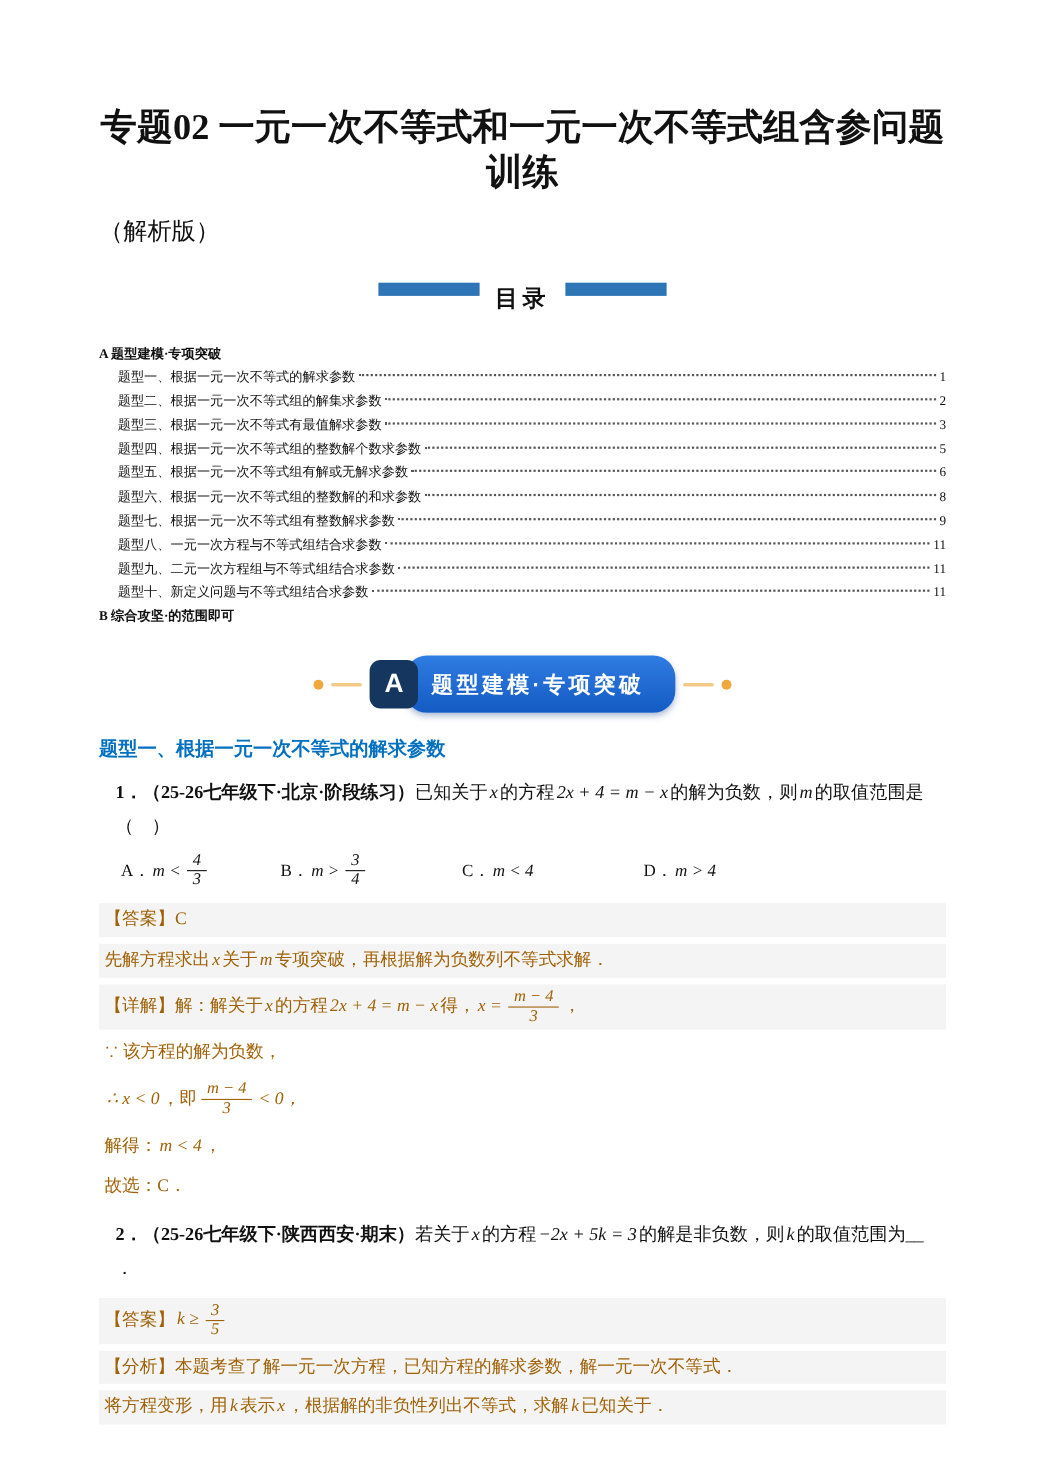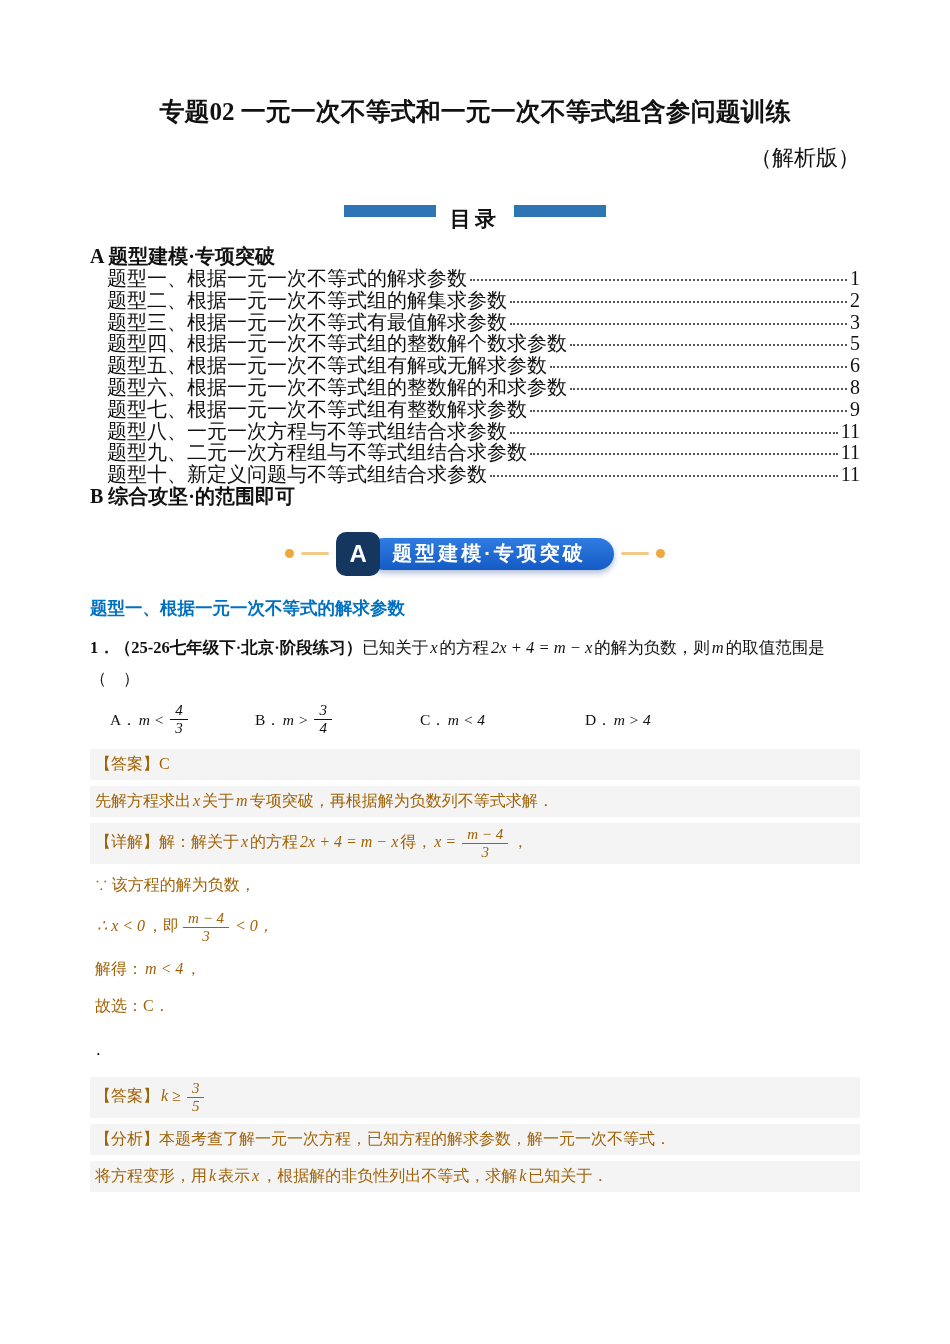--- a/index.html
+++ b/index.html
@@ -4,55 +4,55 @@
 <style>
   * { box-sizing: border-box; }
   html, body { margin: 0; padding: 0; }
   body {
     width: 950px; height: 1344px; overflow: hidden;
     background: #ffffff; color: #111;
     font-family: "Liberation Serif", serif;
   }
   .page { padding: 96px 90px 20px 90px; }
 
-  .title { text-align: center; font-size: 25px; font-weight: bold; line-height: 1.25; }
-  .subtitle { text-align: right; font-size: 22px; margin-top: 16px; }
+  .title { text-align: center; font-size: 33px; font-weight: bold; line-height: 1.25; }
+  .subtitle { text-align: left; font-size: 22px; margin-top: 16px; }
 
   .toc-head { display: flex; align-items: flex-start; justify-content: center; margin-top: 32px; gap: 14px; }
   .toc-bar { width: 92px; height: 12px; background: #2e75b6; }
   .toc-title { font-size: 21px; font-weight: bold; letter-spacing: 4px; }
 
-  .toc { margin-top: 13px; font-size: 20px; line-height: 21.8px; }
+  .toc { margin-top: 26px; font-size: 12px; line-height: 21.8px; }
   .toc-section { font-weight: bold; }
   .toc-row { display: flex; align-items: baseline; padding-left: 17px; }
   .toc-label { white-space: nowrap; }
   .toc-leader { flex: 1; border-bottom: 2px dotted #555; margin: 0 3px; transform: translateY(-4px); }
   .toc-page { white-space: nowrap; }
 
   .banner { display: flex; align-items: center; justify-content: center; margin-top: 24px; }
   .banner-dot { width: 9px; height: 9px; border-radius: 50%; background: #f0a83c; }
   .banner-line { width: 28px; height: 3px; background: #f3c98a; border-radius: 2px; margin: 0 7px; }
   .banner-a {
     width: 44px; height: 44px; border-radius: 10px; background: #14365f; color: #fff;
     font-family: "Liberation Sans", sans-serif; font-weight: bold; font-size: 24px;
     display: flex; align-items: center; justify-content: center; position: relative; z-index: 2;
   }
   .banner-pill {
-    height: 32px; border-radius: 20px;
+    height: 52px; border-radius: 20px;
     background: linear-gradient(180deg, #2f7ce2, #145bc4);
     color: #fff; font-family: "Liberation Sans", sans-serif; font-weight: bold; font-size: 20px;
     letter-spacing: 3px; display: flex; align-items: center;
     padding: 0 28px 0 24px; margin-left: -12px;
     box-shadow: 0 3px 6px rgba(20,60,140,.35);
   }
 
   .sec-head { margin-top: 20px; color: #0070c0; font-weight: bold; font-size: 17.5px; font-family: "Liberation Sans", sans-serif; }
 
   .q { margin-top: 14px; font-size: 16.5px; line-height: 1.75; }
-  .q p { margin: 2px 0; }
+  .q p { margin: 2px 15px; }
   .q-head { font-weight: bold; }
   .m { font-family: "Liberation Serif", serif; font-style: italic; padding: 0 2px; }
 
   .opts { display: flex; margin-top: 8px; padding-left: 20px; font-size: 15.5px; align-items: center; }
   .opt { display: flex; align-items: center; }
   .opt-a { width: 145px; } .opt-b { width: 165px; } .opt-c { width: 165px; }
 
   .ans { margin-top: 12px; font-size: 16px; line-height: 1.55; color: #a16207; }
   .ans p { margin: 6px 0; padding: 3px 5px; }
   .ans p.hl { background: #f4f4f4; }
@@ -189,20 +189,21 @@
     <p>∵ 该方程的解为负数，</p>
     <p><span class="m">∴ x &lt; 0</span><span>，即</span><span class="frac">
           <span class="fnum">m − 4</span>
           <span class="fden">3</span>
         </span><span class="m">&lt; 0，</span></p>
     <p><span>解得：</span><span class="m">m &lt; 4</span><span>，</span></p>
     <p>故选：C．</p>
   </div>
 
   <div class="q">
+    <p><span class="q-head">2．</span><span class="q-head">（25-26七年级下·陕西西安·期末）</span><span>若关于</span><span class="m">x</span><span>的方程</span><span class="m">−2x + 5k = 3</span><span>的解是非负数，则</span><span class="m">k</span><span>的取值范围为</span><span>__</span></p>
     <p>．</p>
   </div>
 
   <div class="ans">
     <p class="hl"><span>【答案】</span><span class="m">k ≥</span><span class="frac">
           <span class="fnum">3</span>
           <span class="fden">5</span>
         </span></p>
     <p class="hl"><span>【分析】</span><span>本题考查了解一元一次方程，已知方程的解求参数，解一元一次不等式．</span></p>
     <p class="hl"><span>将方程变形，用</span><span class="m">k</span><span>表示</span><span class="m">x</span><span>，根据解的非负性列出不等式，求解</span><span class="m">k</span><span>已知关于．</span></p>

